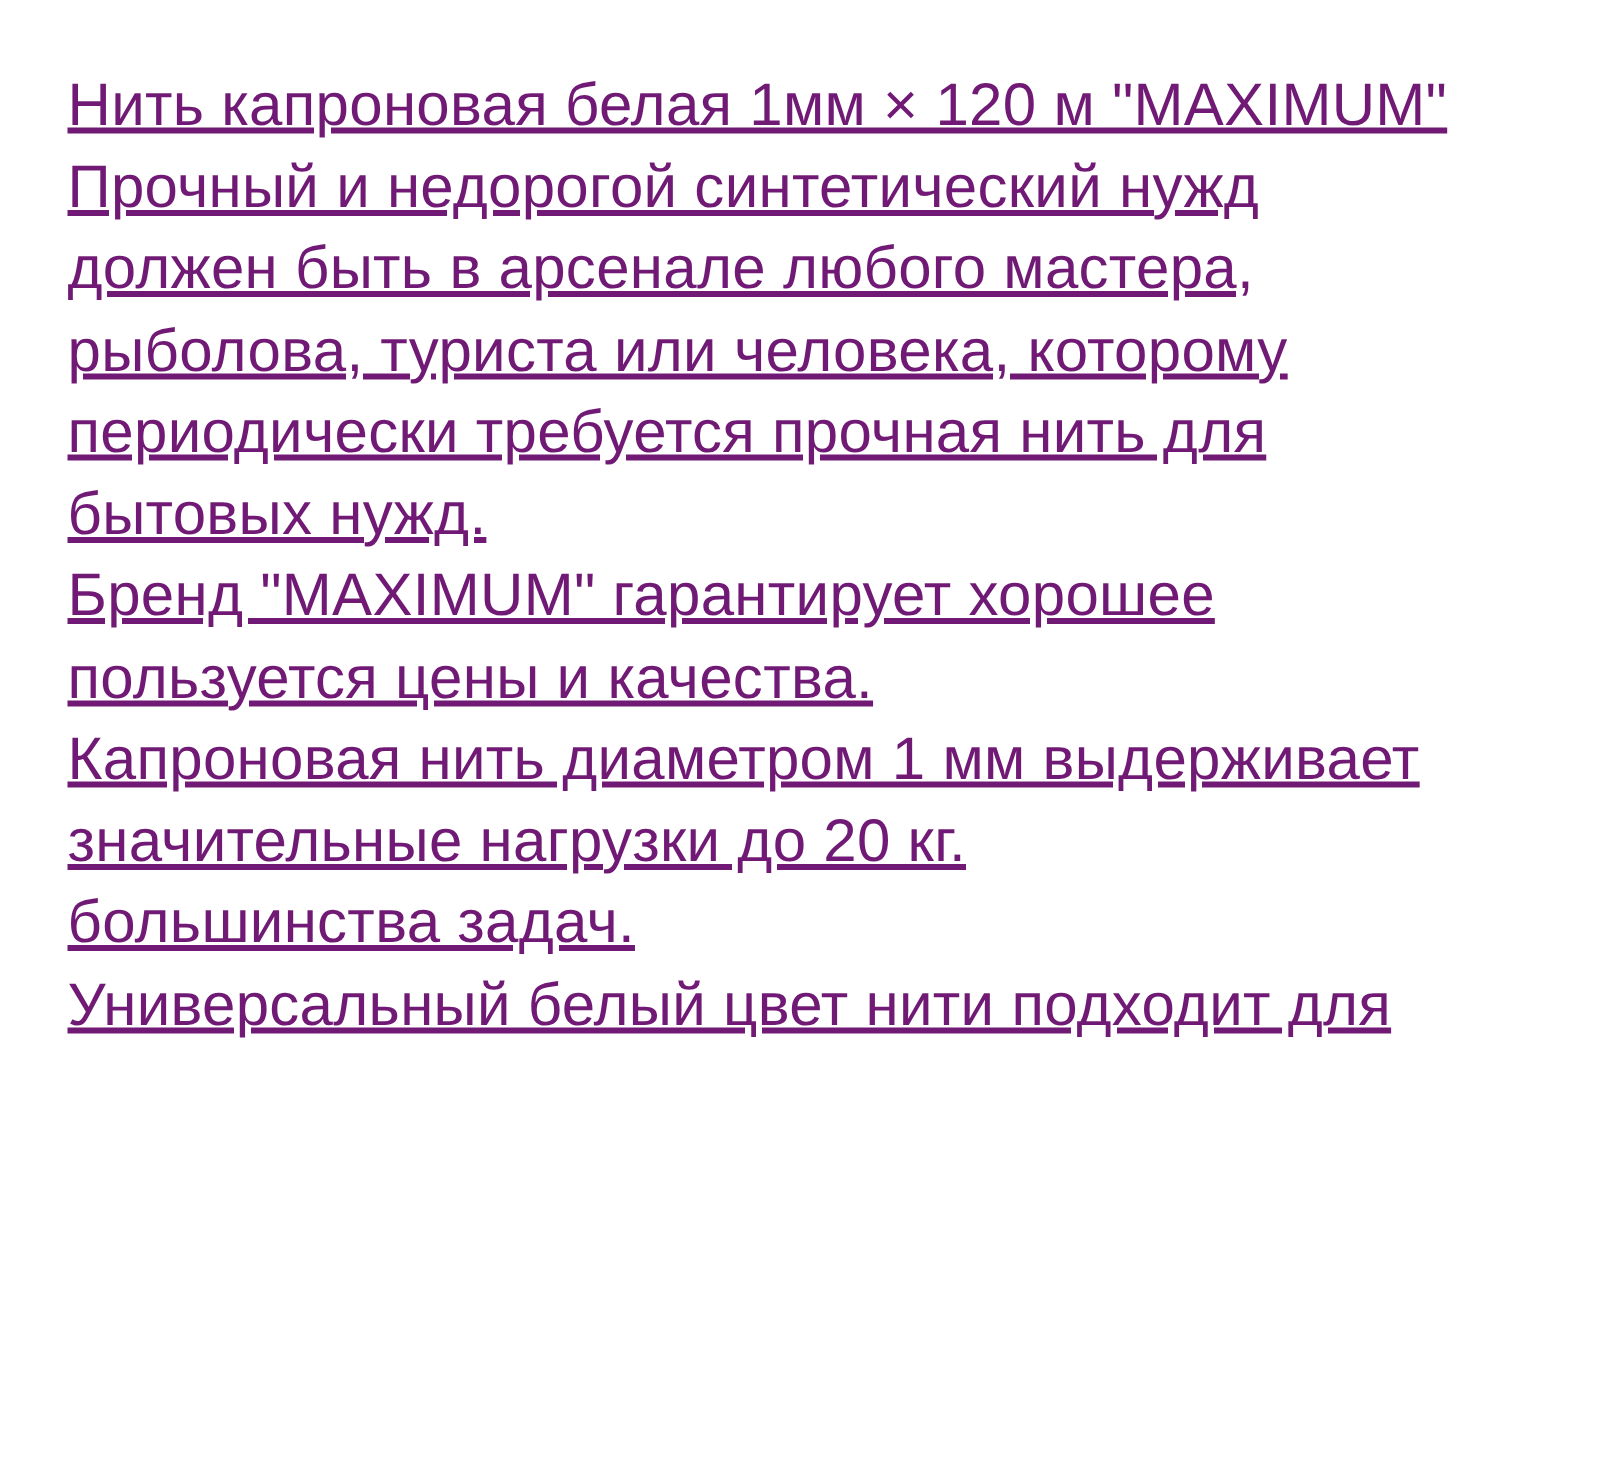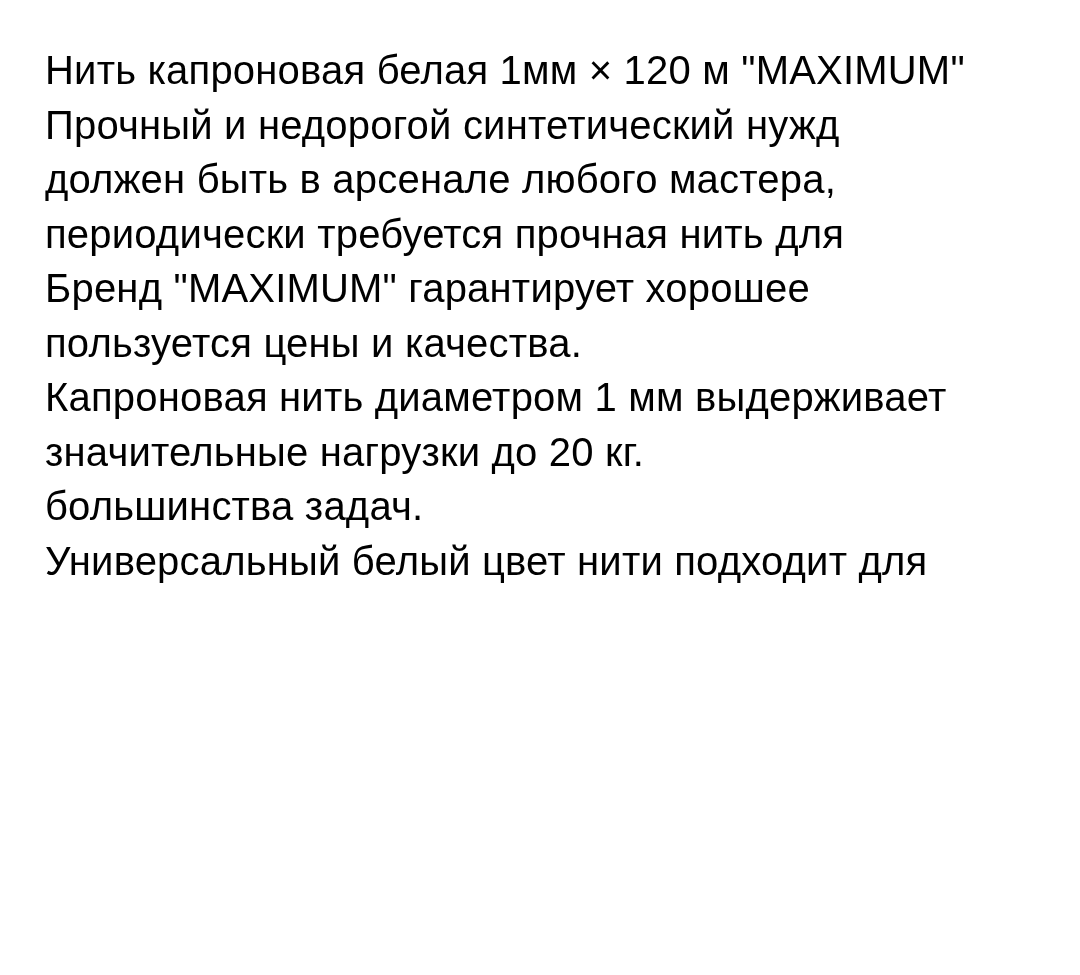--- a/index.html
+++ b/index.html
@@ -28,28 +28,30 @@
   }
   .line {
     display: block;
     white-space: nowrap;
   }
 </style>
 </head>
 <body style="background: rgb(255, 255, 255);">
 
 <main>
-  <section class="description" style="color: #000000;">
+  <section class="description" style="color: #701a75; text-decoration: underline;">
       <p class="para">
         <span class="line">Нить капроновая белая 1мм × 120 м "MAXIMUM"</span>
       </p>
       <p class="para">
         <span class="line">Прочный и недорогой синтетический нужд</span>
         <span class="line">должен быть в арсенале любого мастера,</span>
+        <span class="line">рыболова, туриста или человека, которому</span>
         <span class="line">периодически требуется прочная нить для</span>
+        <span class="line">бытовых нужд.</span>
       </p>
       <p class="para">
         <span class="line">Бренд "MAXIMUM" гарантирует хорошее</span>
         <span class="line">пользуется цены и качества.</span>
       </p>
       <p class="para">
         <span class="line">Капроновая нить диаметром 1 мм выдерживает</span>
         <span class="line">значительные нагрузки до 20 кг.</span>
       </p>
       <p class="para">

